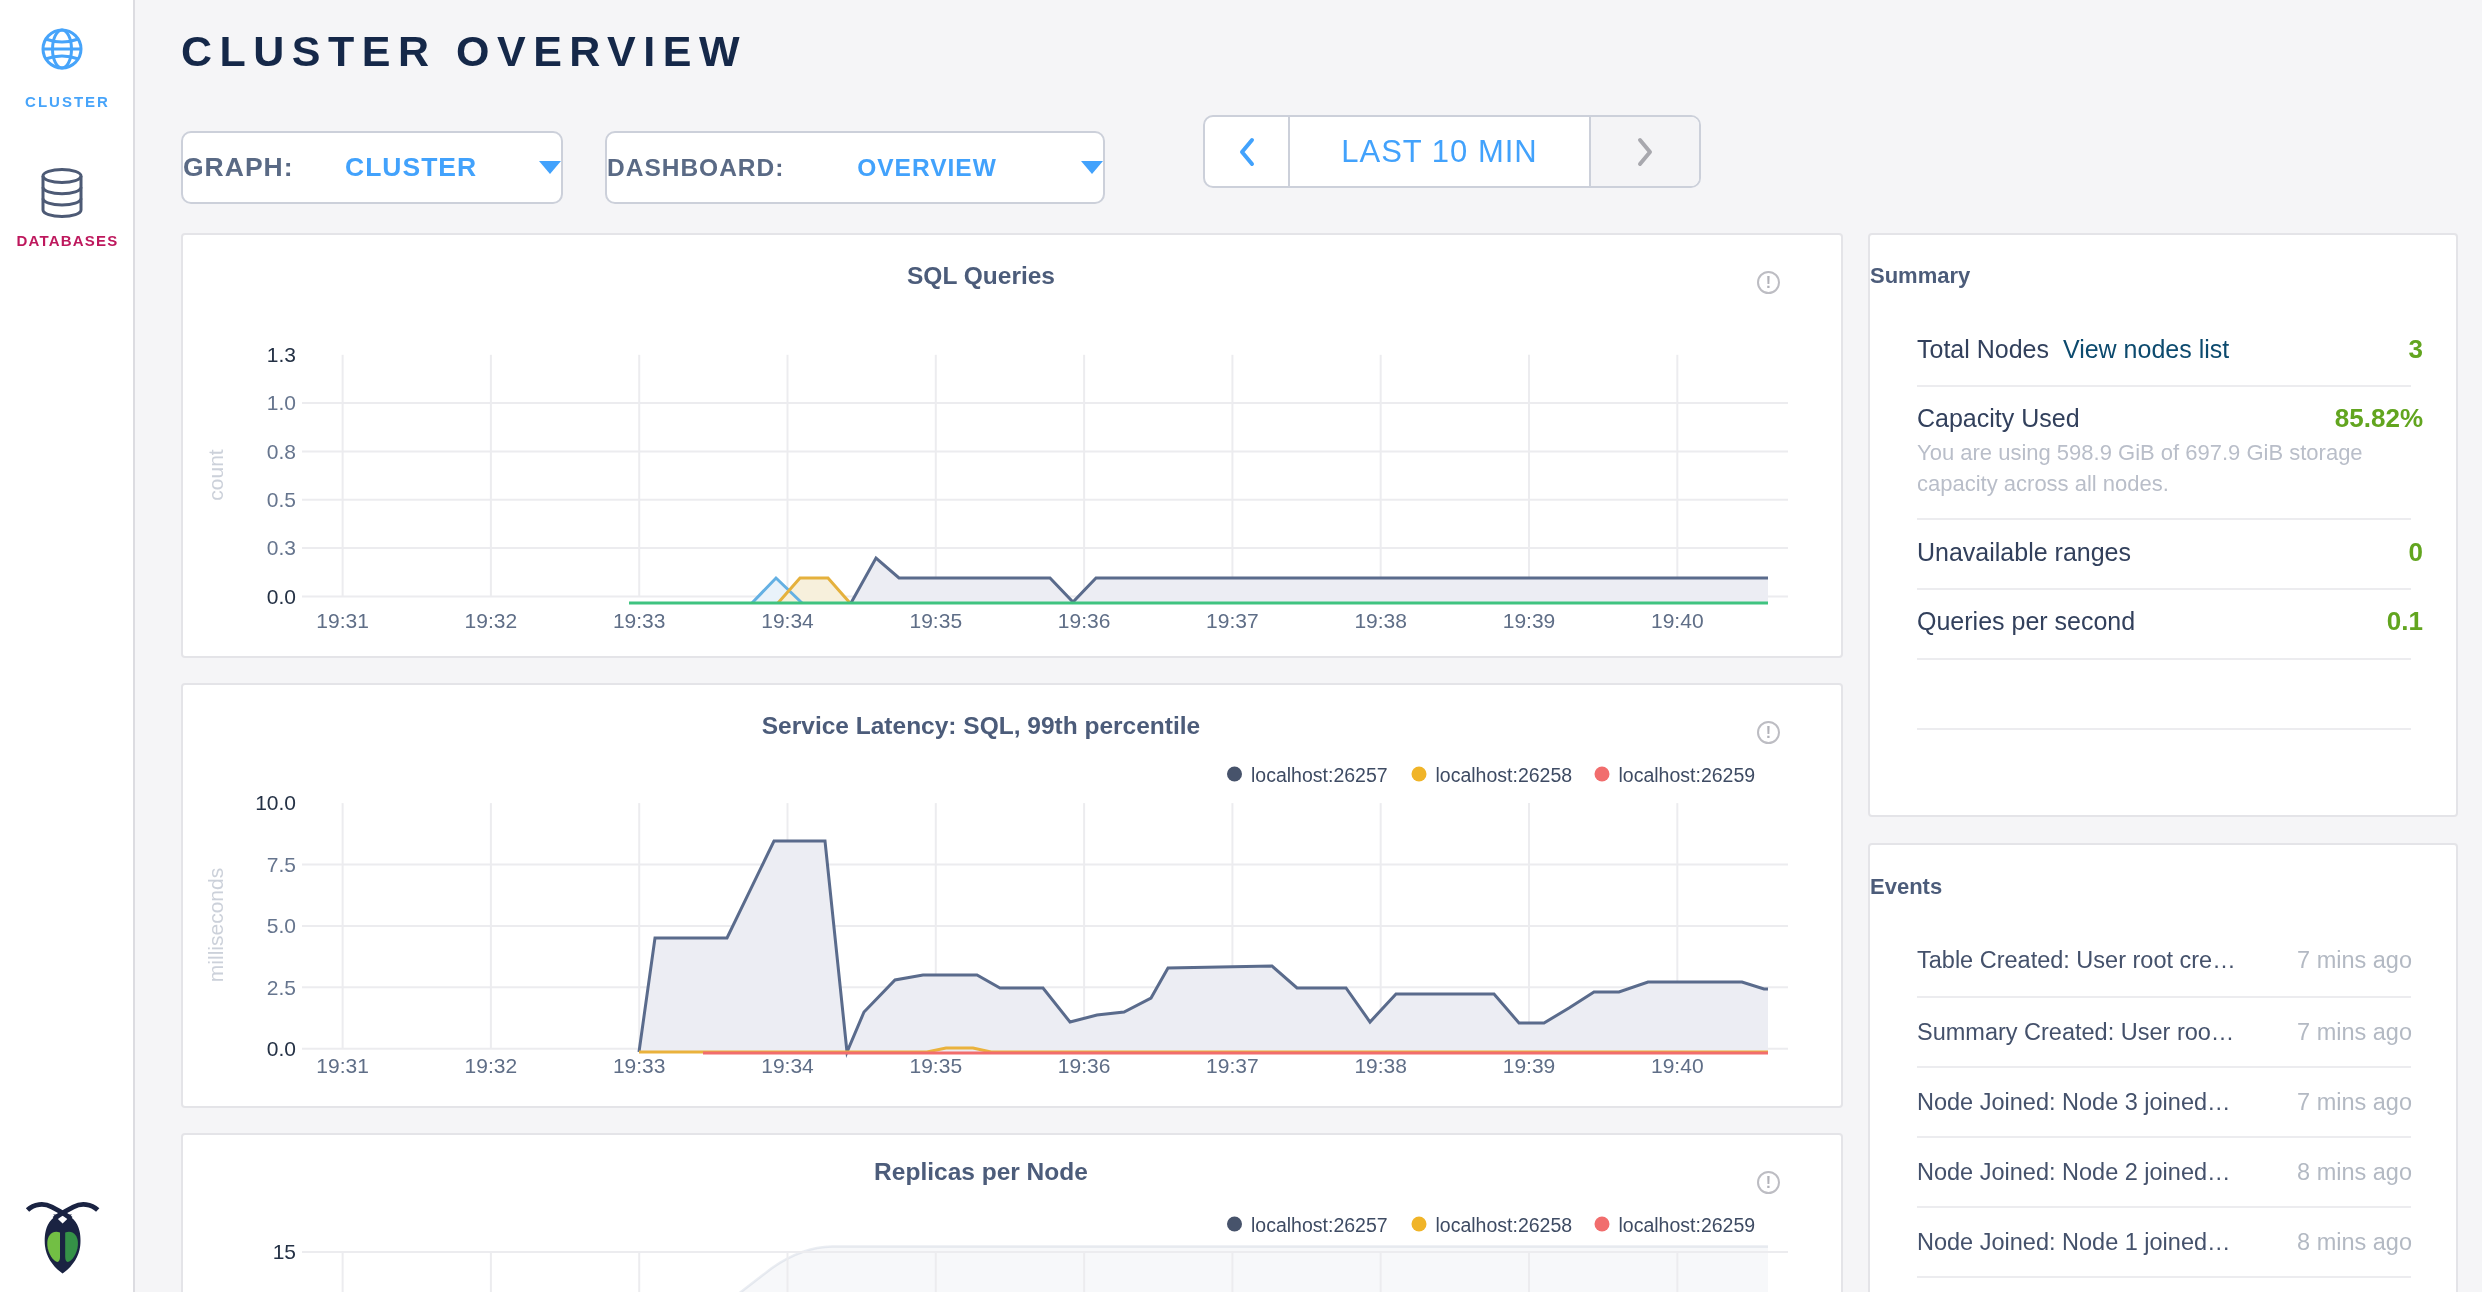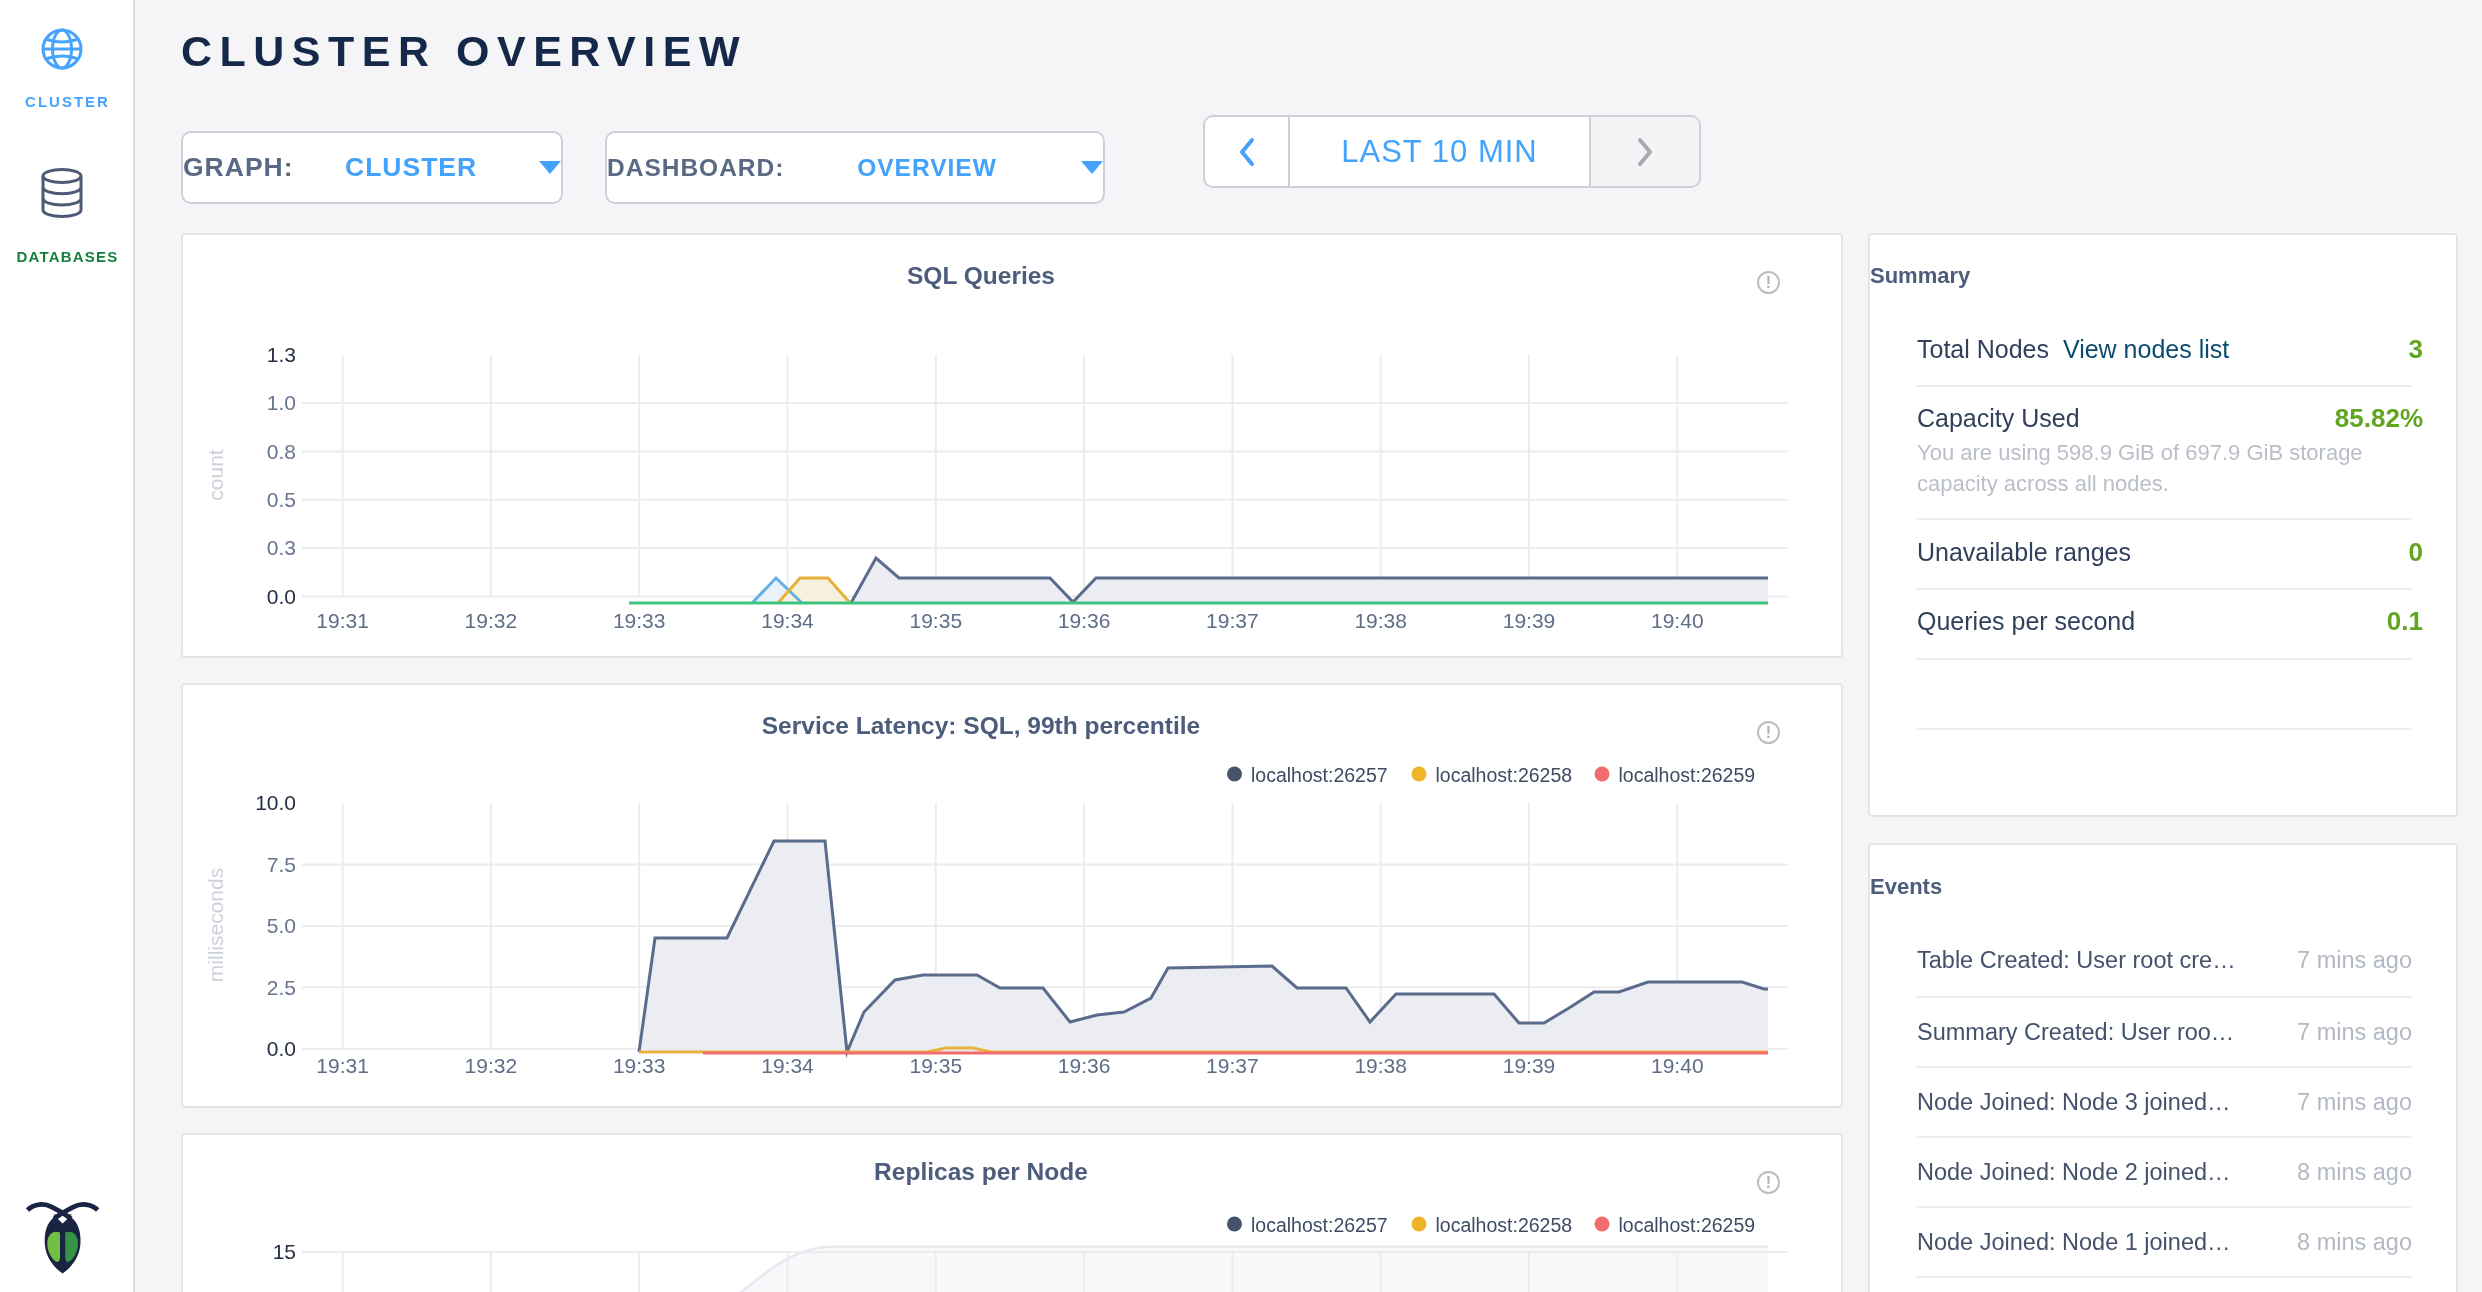--- a/index.html
+++ b/index.html
@@ -40,21 +40,21 @@
     <path d="M4.5 11 Q21 17 37.5 11"></path>
     <path d="M4.5 31 Q21 25 37.5 31"></path>
   </svg>
   <div class="navlabel" style="top:93px; color:#47a4fa;">CLUSTER</div>
   <svg class="abs" style="left:41px;top:168px" width="42" height="50" viewBox="0 0 42 50" fill="none" stroke="#4d5a75" stroke-width="3">
     <ellipse cx="21" cy="8" rx="19" ry="6.5"></ellipse>
     <path d="M2 8 V42 C2 45.6 10.5 48.5 21 48.5 C31.5 48.5 40 45.6 40 42 V8"></path>
     <path d="M2 19.3 C2 22.9 10.5 25.8 21 25.8 C31.5 25.8 40 22.9 40 19.3"></path>
     <path d="M2 30.6 C2 34.2 10.5 37.1 21 37.1 C31.5 37.1 40 34.2 40 30.6"></path>
   </svg>
-  <div class="navlabel" style="top:248px; color:#15803d; letter-spacing:1.2px;">DATABASES</div>
+  <div class="navlabel" style="top:232px; color:#be185d; letter-spacing:1.2px;">DATABASES</div>
   <svg class="abs" style="left:20px;top:1195px" width="85" height="90" viewBox="0 0 85 90">
     <path fill-rule="evenodd" fill="#1a2342" d="M42.6,17.8 C46,19.3 50.1,20.9 53.6,24.5 C56.6,27.8 58.5,31.5 59.5,36 C60.7,41 60.7,47 60.2,51 C59,62 52,72 42.6,78.5 C33.2,72 26.2,62 25,51 C24.5,47 24.5,41 25.7,36 C26.7,31.5 28.6,27.8 31.6,24.5 C35.1,20.9 39.2,19.3 42.6,17.8 Z M42.6,28.5 L33.2,19.6 L52,19.6 Z"></path>
     <g fill="none" stroke="#1a2342" stroke-width="4.8">
       <path d="M7.5,15 C14,8.8 24,7.8 31.5,11.8 C36.5,14.4 44.5,18.3 51,23.8"></path>
       <path d="M77.7,15 C71.2,8.8 61.2,7.8 53.7,11.8 C48.7,14.4 40.7,18.3 34.2,23.8"></path>
     </g>
     <path d="M40,37.5 C33,34.5 27.8,40 27.3,47 C26.8,55.5 31,63.5 36,66.5 C38.5,67.8 40,65.8 40,62 L40,41 Z" fill="#72bf44"></path>
     <path d="M45.2,37.5 C52.2,34.5 57.4,40 57.9,47 C58.4,55.5 54.2,63.5 49.2,66.5 C46.7,67.8 45.2,65.8 45.2,62 L45.2,41 Z" fill="#359247"></path>
   </svg>
 </div>

